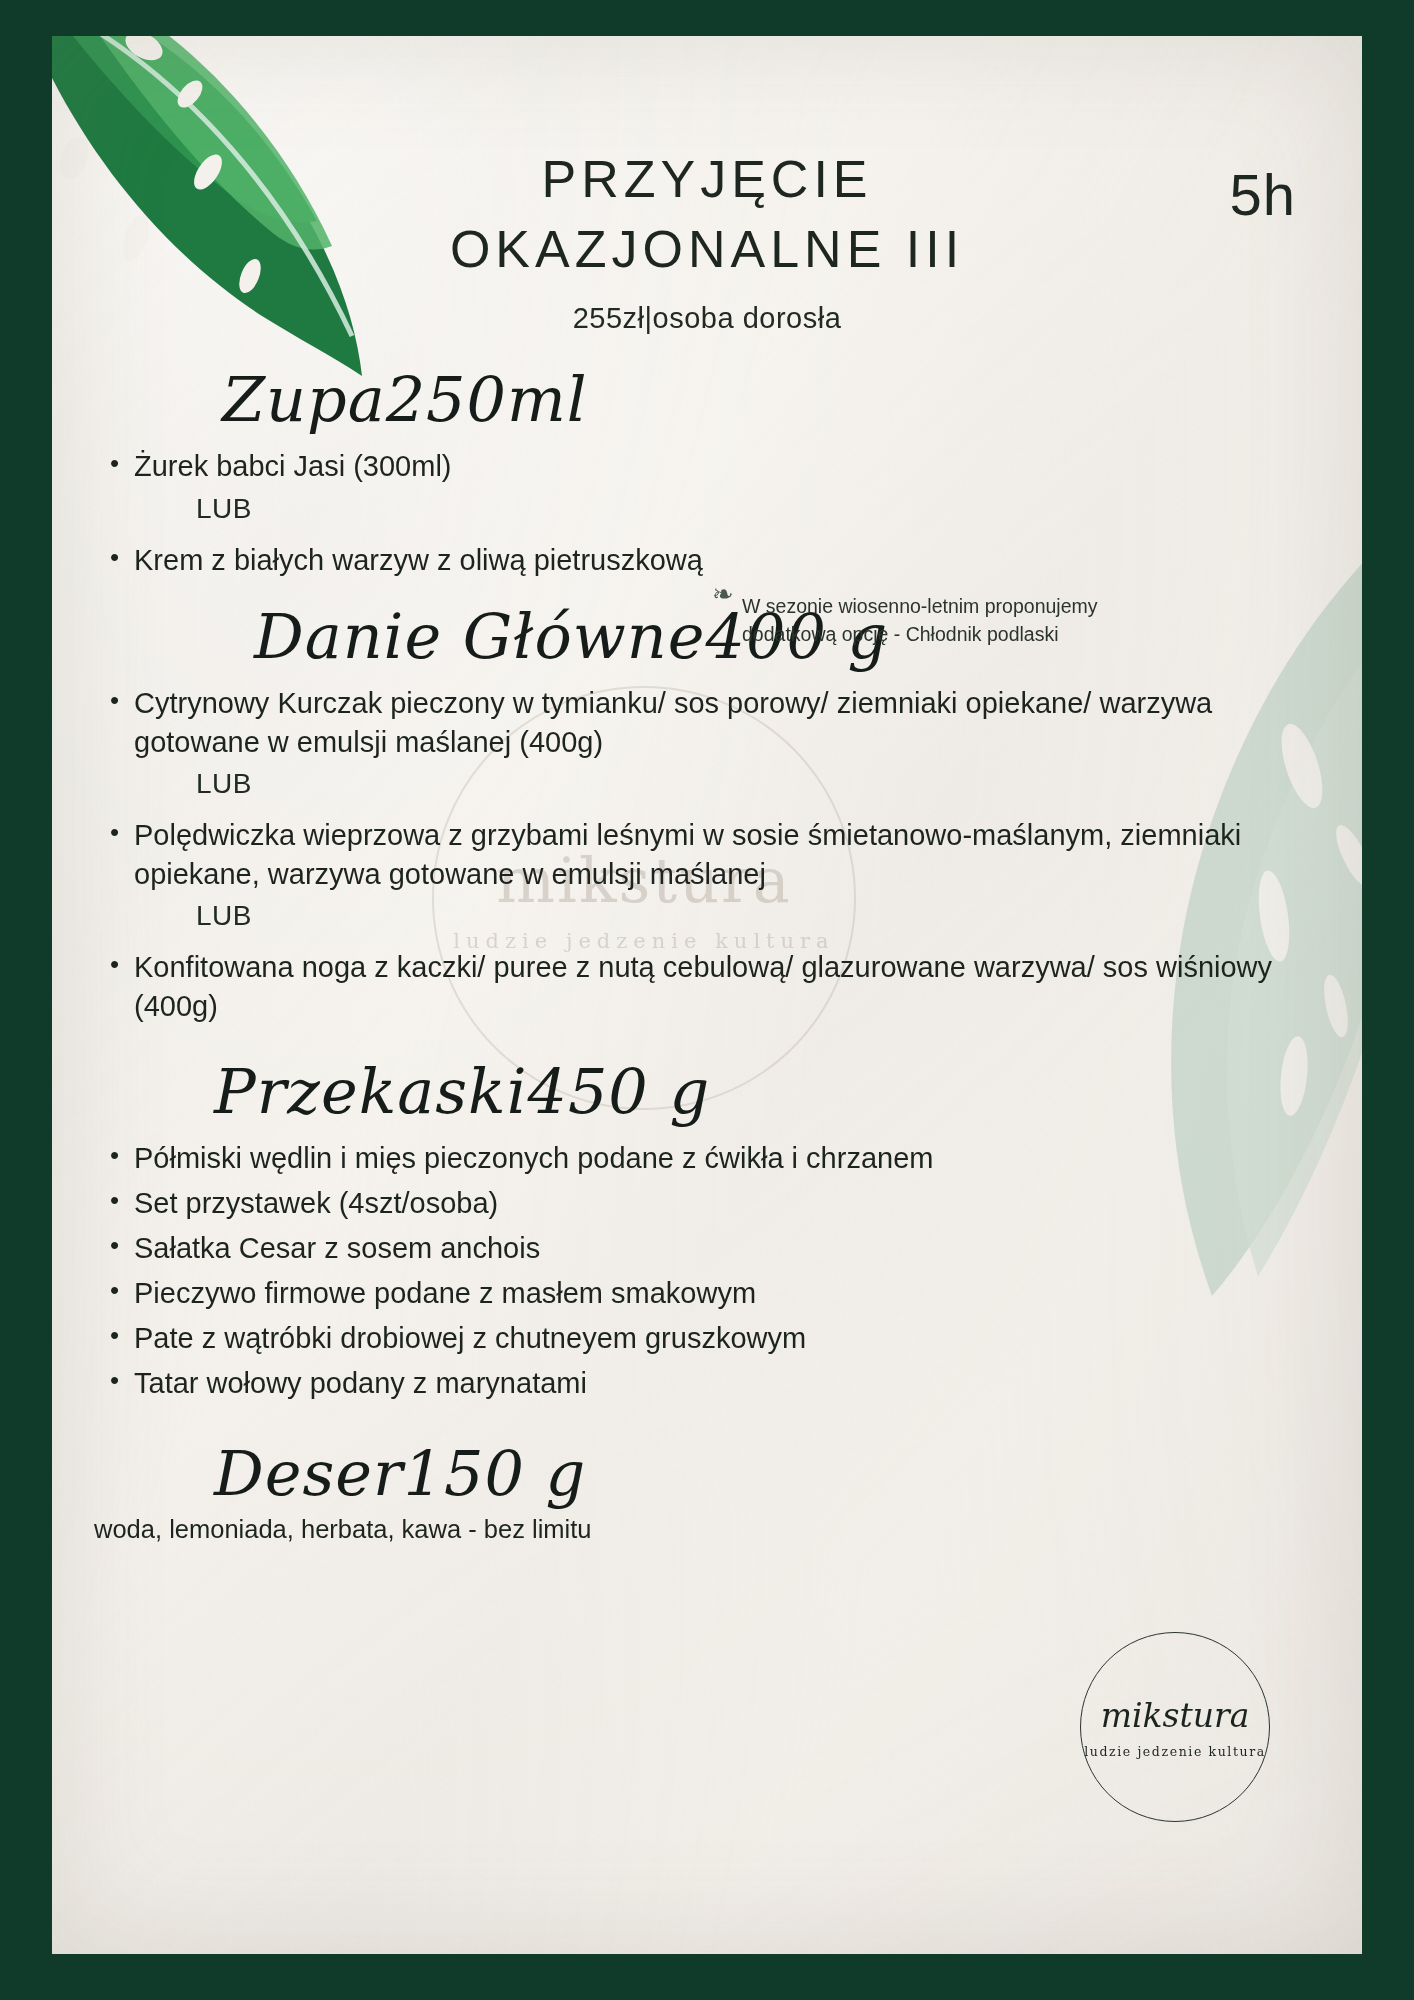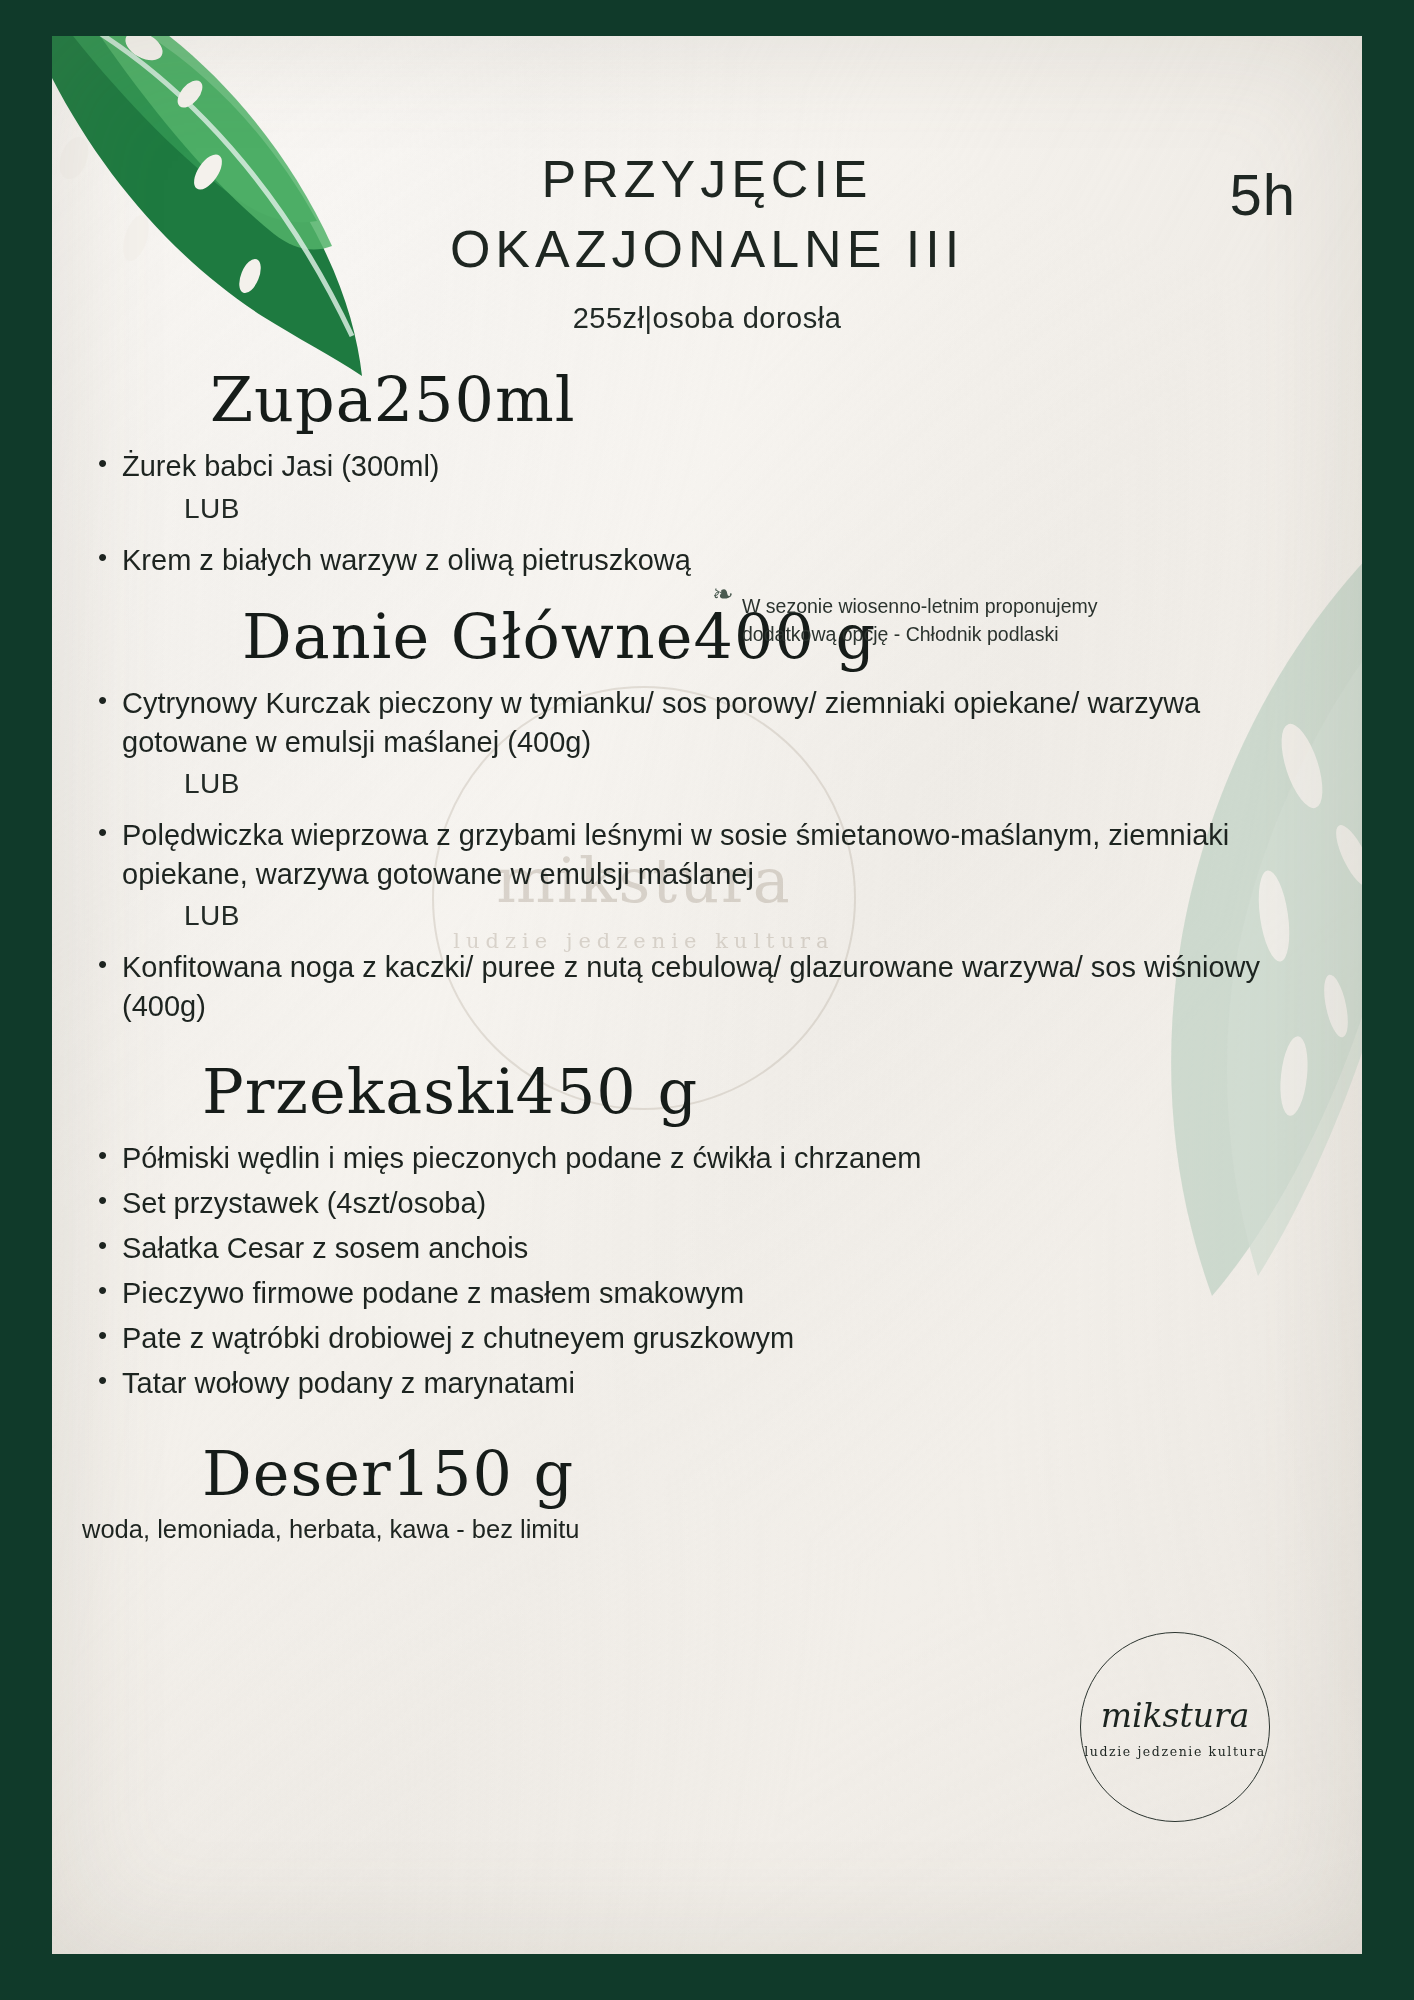--- a/index.html
+++ b/index.html
@@ -80,21 +80,21 @@
     font-family: "DejaVu Serif", serif;
     font-size: 21px;
     letter-spacing: 6px;
     margin-top: 12px;
   }
 
   
   .content {
     position: relative;
     z-index: 3;
-    padding: 0 40px;
+    padding: 0 52px;
   }
 
   .hours {
     position: absolute;
     right: 66px;
     top: 125px;
     font-size: 58px;
     color: #1f2723;
     font-family: "Liberation Sans", sans-serif;
     letter-spacing: 1px;
@@ -117,20 +117,21 @@
   .subtitle {
     margin-top: 18px;
     font-size: 29px;
     color: #222a26;
     letter-spacing: .5px;
   }
 
   
   .script {
     font-family: "DejaVu Serif", serif;
+    font-style: italic;
     font-size: 62px;
     color: #161c19;
     letter-spacing: 1px;
     line-height: 1;
   }
 
   .sec-zupa { margin: 34px 0 0 118px; }
   .sec-danie { margin: 26px 0 0 150px; }
   .sec-przekaski { margin: 34px 0 0 110px; }
   .sec-deser { margin: 40px 0 0 110px; }

